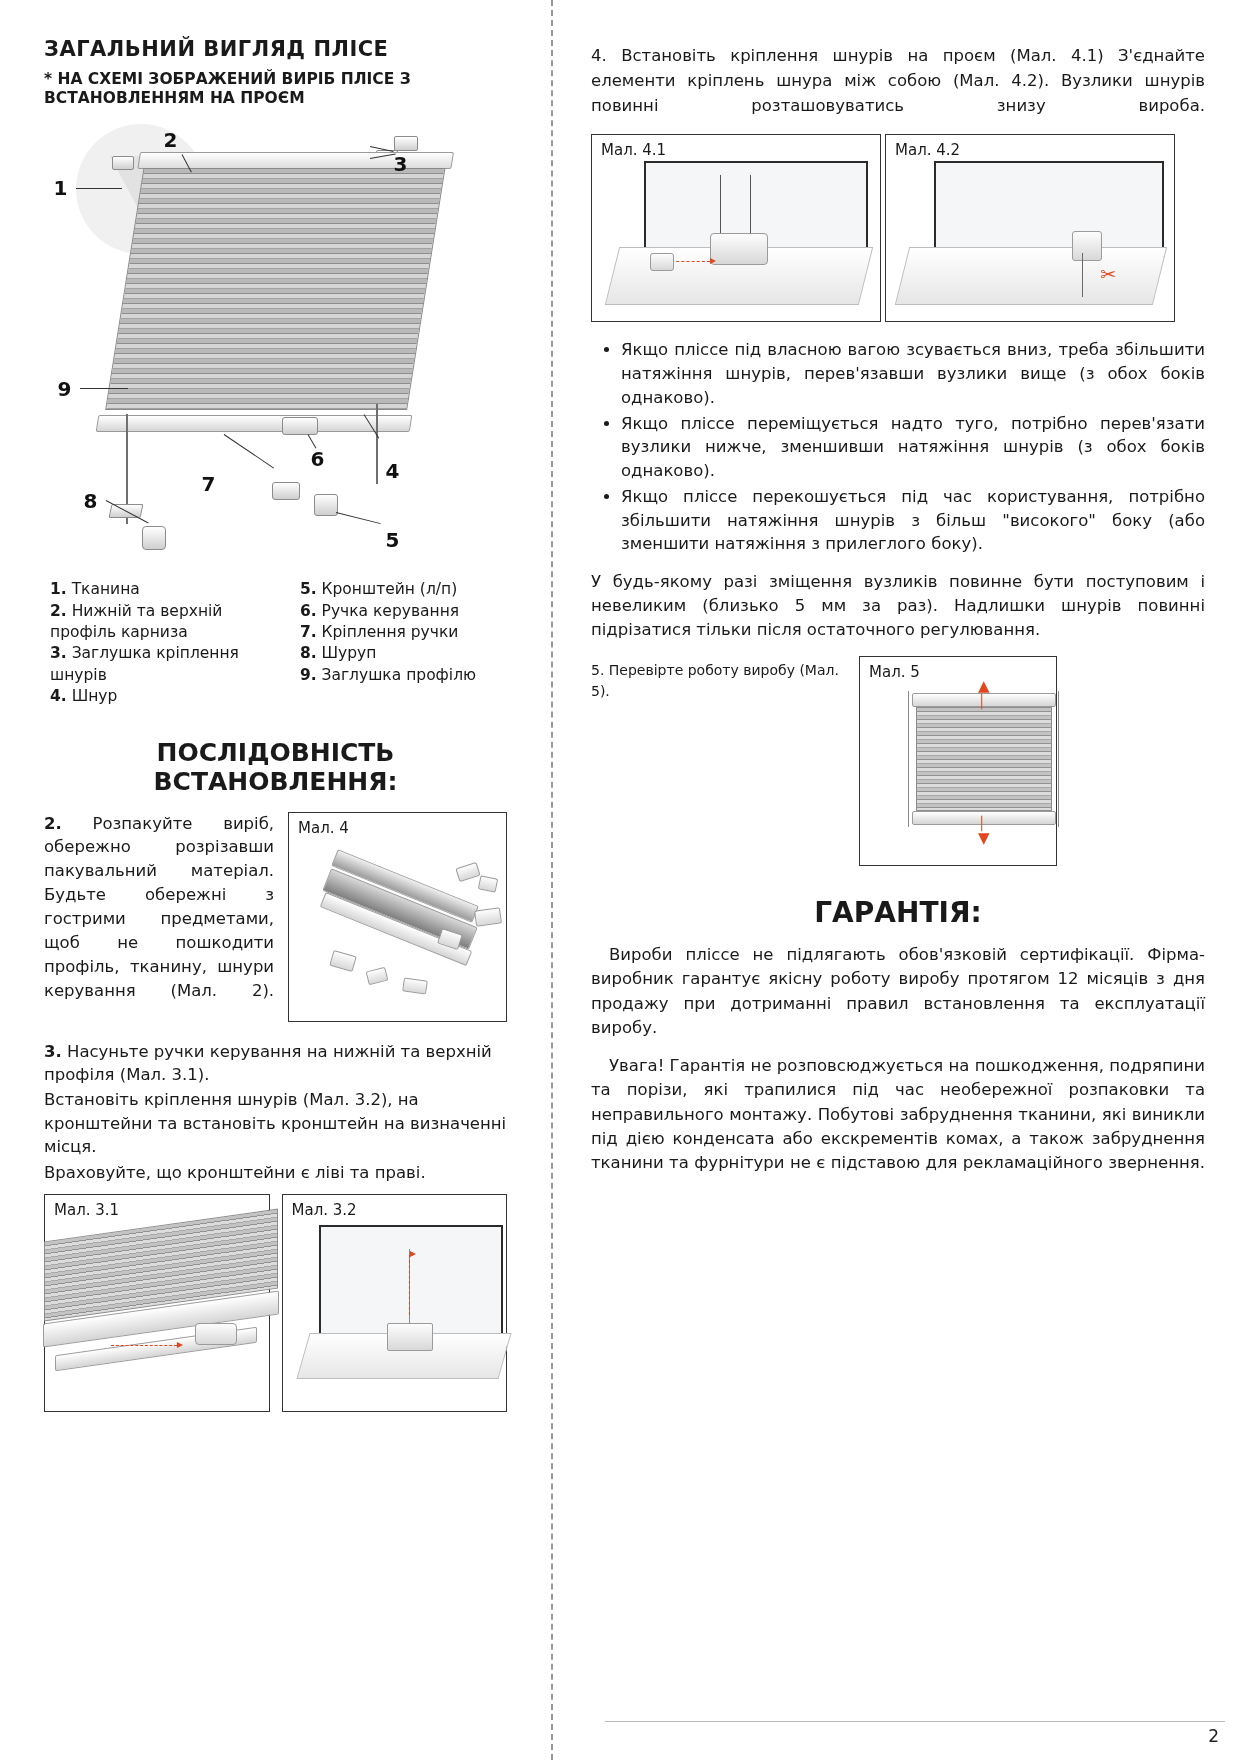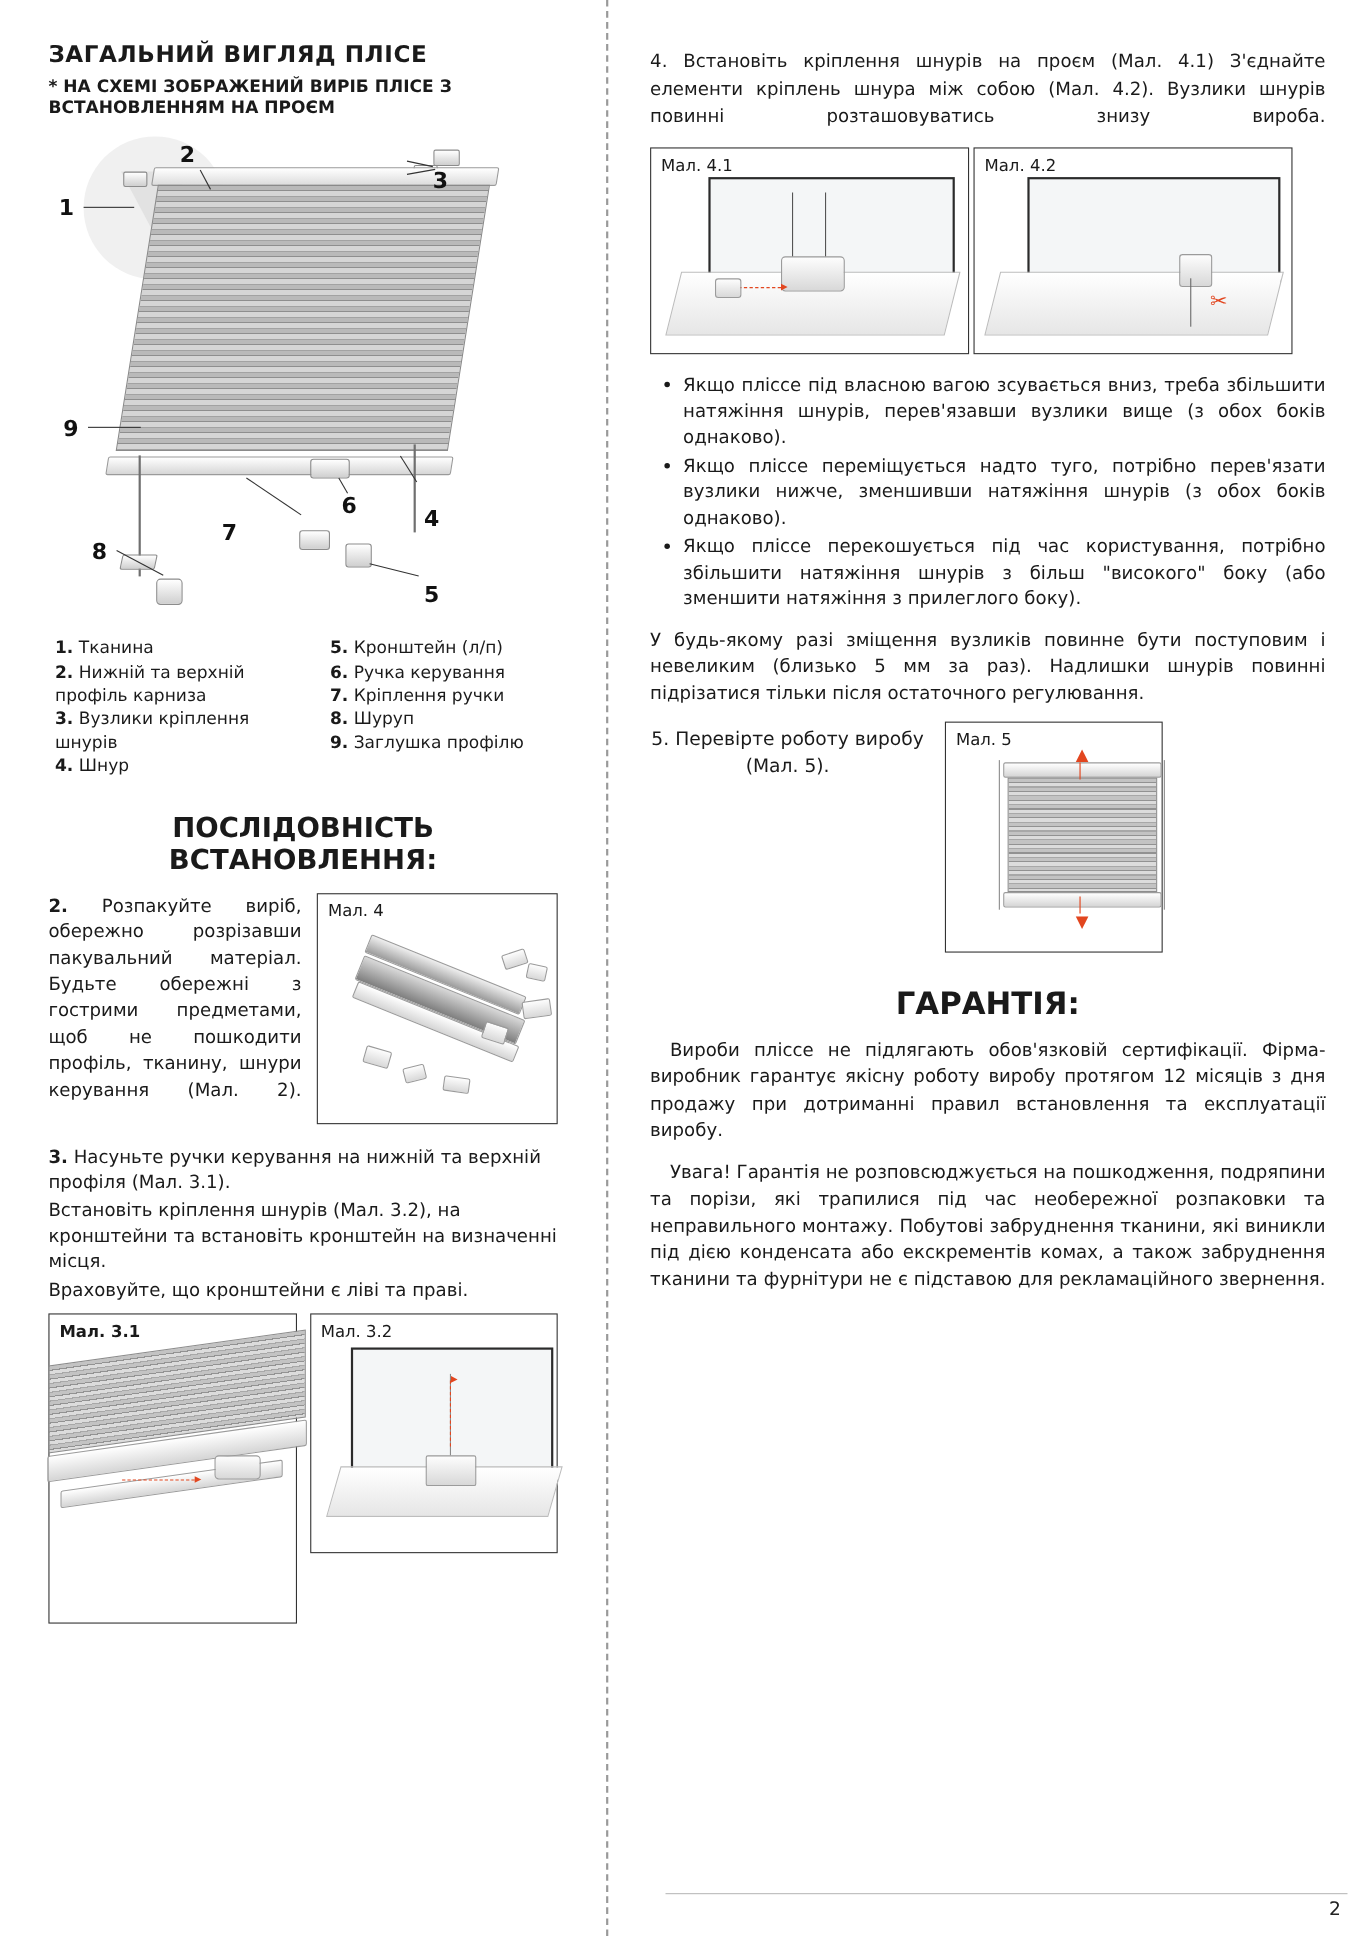--- a/index.html
+++ b/index.html
@@ -206,21 +206,21 @@
     font-size: 16.5px;
     line-height: 1.42;
   }
   .step3 p { margin: 0 0 2px 0; }
 
   .figrow {
     display: flex;
     gap: 12px;
     margin-top: 10px;
   }
-  .fig31 { width: 230px; height: 282px; font-weight: bold; }
+  .fig31 { width: 230px; height: 218px; }
   .fig32 { width: 230px; height: 218px; }
 
   
   .step4 {
     font-size: 16.5px;
     line-height: 1.5;
     text-align: justify;
     text-align-last: justify;
     margin: 0 0 16px 0;
   }
@@ -237,21 +237,21 @@
     margin-bottom: 2px;
     text-align: justify;
   }
   .note {
     font-size: 16.5px;
     line-height: 1.46;
     margin: 10px 0 14px 0;
     text-align: justify;
   }
   .step5row { display: flex; gap: 18px; align-items: flex-start; }
-  .step5txt { font-size: 17px; line-height: 1.45; width: 250px; padding-top: 4px; text-align: center; }
+  .step5txt { font-size: 14px; line-height: 1.45; width: 250px; padding-top: 4px; }
   .fig5 { width: 198px; height: 210px; }
 
   h2.warranty {
     text-align: center;
     font-size: 28px;
     font-weight: bold;
     margin: 30px 0 14px 0;
   }
   .warr p {
     font-size: 16.5px;
@@ -385,21 +385,21 @@
       <div class="leader" style="left:178px; top:320px; width:60px; transform:rotate(34deg);"></div>
       <div class="leader" style="left:60px;  top:386px; width:48px; transform:rotate(28deg);"></div>
       <div class="leader" style="left:34px;  top:274px; width:48px;"></div>
     </div>
 
     <div class="parts">
       <ol class="colA">
         <li><span class="num">1.</span> <span>Тканина</span></li>
         <li><span class="num">2.</span> <span>Нижній та верхній
 профіль карниза</span></li>
-        <li><span class="num">3.</span> <span>Вузлики кріплення
+        <li><span class="num">3.</span> <span>Заглушка кріплення
 шнурів</span></li>
         <li><span class="num">4.</span> <span>Шнур</span></li>
       </ol>
       <ol class="colB">
         <li><span class="num">5.</span> <span>Кронштейн (л/п)</span></li>
         <li><span class="num">6.</span> <span>Ручка керування</span></li>
         <li><span class="num">7.</span> <span>Кріплення ручки</span></li>
         <li><span class="num">8.</span> <span>Шуруп</span></li>
         <li><span class="num">9.</span> <span>Заглушка профілю</span></li>
       </ol>

